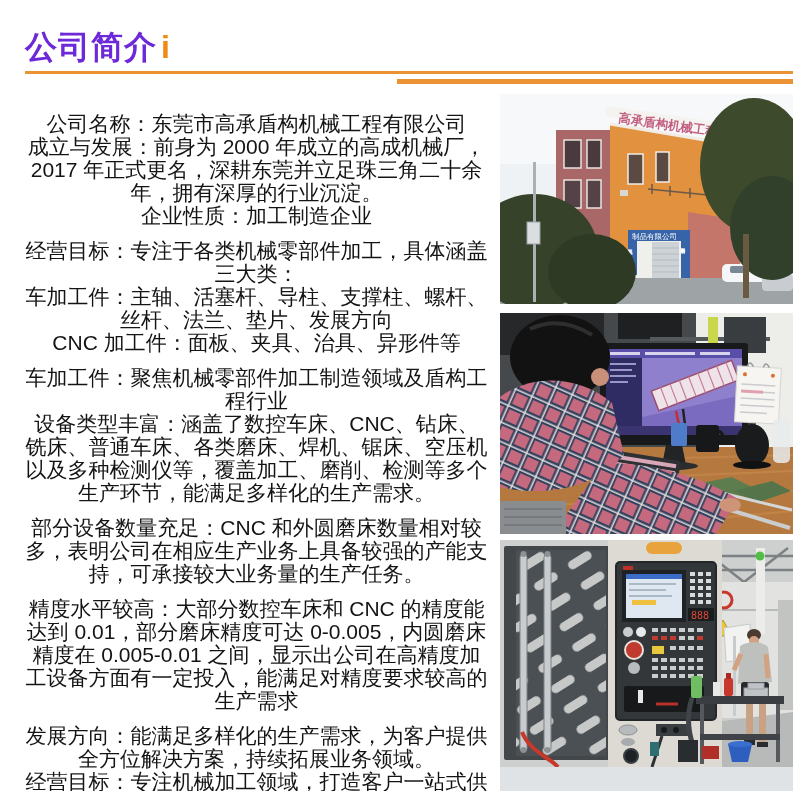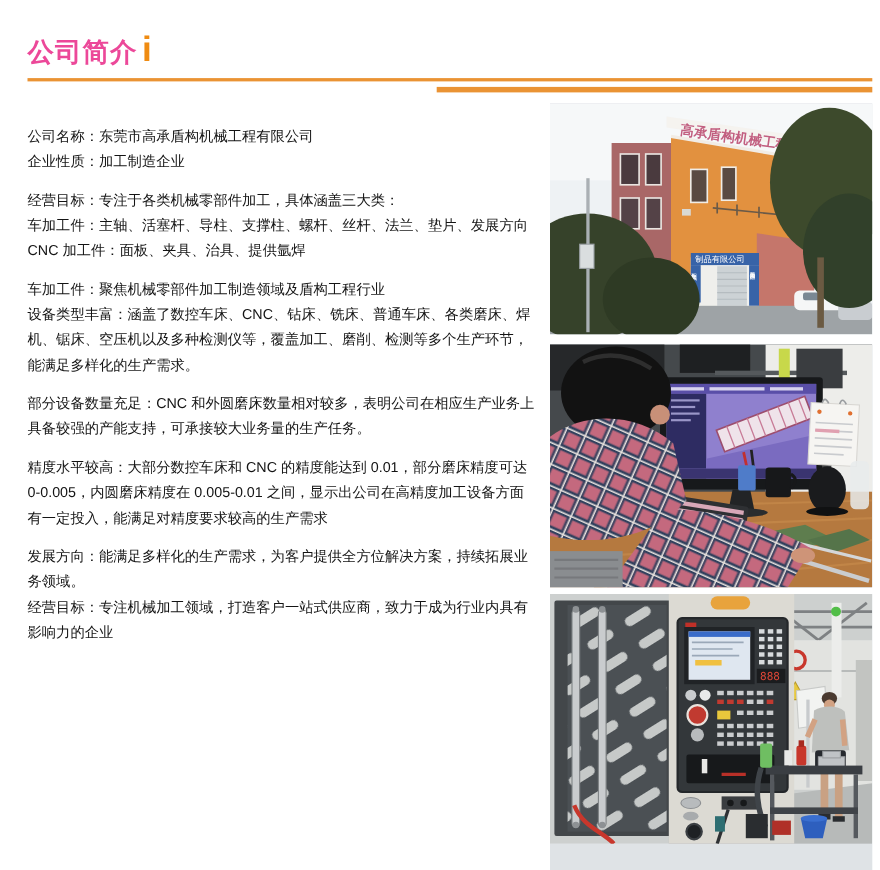--- a/index.html
+++ b/index.html
@@ -1,27 +1,27 @@
 <!DOCTYPE html>
 <html><head>
 <meta charset="utf-8">
 <style>
   html,body{margin:0;padding:0;background:#fff;}
   .page{position:relative;width:800px;height:791px;background:#ffffff;overflow:hidden;
         font-family:"Liberation Sans",sans-serif;color:#1a1a1a;}
   
   .title-row{position:absolute;left:25px;top:26px;white-space:nowrap;}
-  .page-title{font-size:24px;font-weight:800;color:#ec4899;letter-spacing:1px;display:inline;}
+  .page-title{font-size:32px;font-weight:800;color:#6d28d9;letter-spacing:1px;display:inline;}
   .accent-i{font-size:32px;font-weight:800;color:#ef8b12;display:inline;margin-left:4px;}
   .rule-1{position:absolute;left:25px;top:71px;width:768px;height:3px;background:#ea9334;}
   .rule-2{position:absolute;left:397px;top:79px;width:396px;height:5px;background:#ea9334;}
   
   .text-col{position:absolute;left:25px;top:112px;width:463px;}
   .section{margin:0 0 12px 0;}
-  .para{margin:0;font-size:13px;line-height:23px;color:#141414;text-align:left;}
+  .para{margin:0;font-size:21px;line-height:23px;color:#141414;text-align:center;}
   
   .photo{position:absolute;left:500px;width:293px;overflow:hidden;background:#dfe3e6;}
   .photo svg{display:block;}
   .ph1{top:94px;height:210px;}
   .ph2{top:313px;height:221px;}
   .ph3{top:540px;height:290px;}
 </style>
 </head>
 <body>
 
@@ -29,26 +29,27 @@
 
   <div class="title-row">
     <span class="page-title">公司简介</span><span class="accent-i">i</span>
   </div>
   <div class="rule-1"></div>
   <div class="rule-2"></div>
 
   <div class="text-col">
     <div class="section">
       <p class="para">公司名称：东莞市高承盾构机械工程有限公司</p>
+      <p class="para">成立与发展：前身为 2000 年成立的高成机械厂，2017 年正式更名，深耕东莞并立足珠三角二十余年，拥有深厚的行业沉淀。</p>
       <p class="para">企业性质：加工制造企业</p>
     </div>
     <div class="section">
       <p class="para">经营目标：专注于各类机械零部件加工，具体涵盖三大类：</p>
       <p class="para">车加工件：主轴、活塞杆、导柱、支撑柱、螺杆、丝杆、法兰、垫片、发展方向</p>
-      <p class="para">CNC 加工件：面板、夹具、治具、提供氩焊</p>
+      <p class="para">CNC 加工件：面板、夹具、治具、异形件等</p>
     </div>
     <div class="section">
       <p class="para">车加工件：聚焦机械零部件加工制造领域及盾构工程行业</p>
       <p class="para">设备类型丰富：涵盖了数控车床、CNC、钻床、铣床、普通车床、各类磨床、焊机、锯床、空压机以及多种检测仪等，覆盖加工、磨削、检测等多个生产环节，能满足多样化的生产需求。</p>
     </div>
     <div class="section">
       <p class="para">部分设备数量充足：CNC 和外圆磨床数量相对较多，表明公司在相应生产业务上具备较强的产能支持，可承接较大业务量的生产任务。</p>
     </div>
     <div class="section">
       <p class="para">精度水平较高：大部分数控车床和 CNC 的精度能达到 0.01，部分磨床精度可达 0-0.005，内圆磨床精度在 0.005-0.01 之间，显示出公司在高精度加工设备方面有一定投入，能满足对精度要求较高的生产需求</p>

